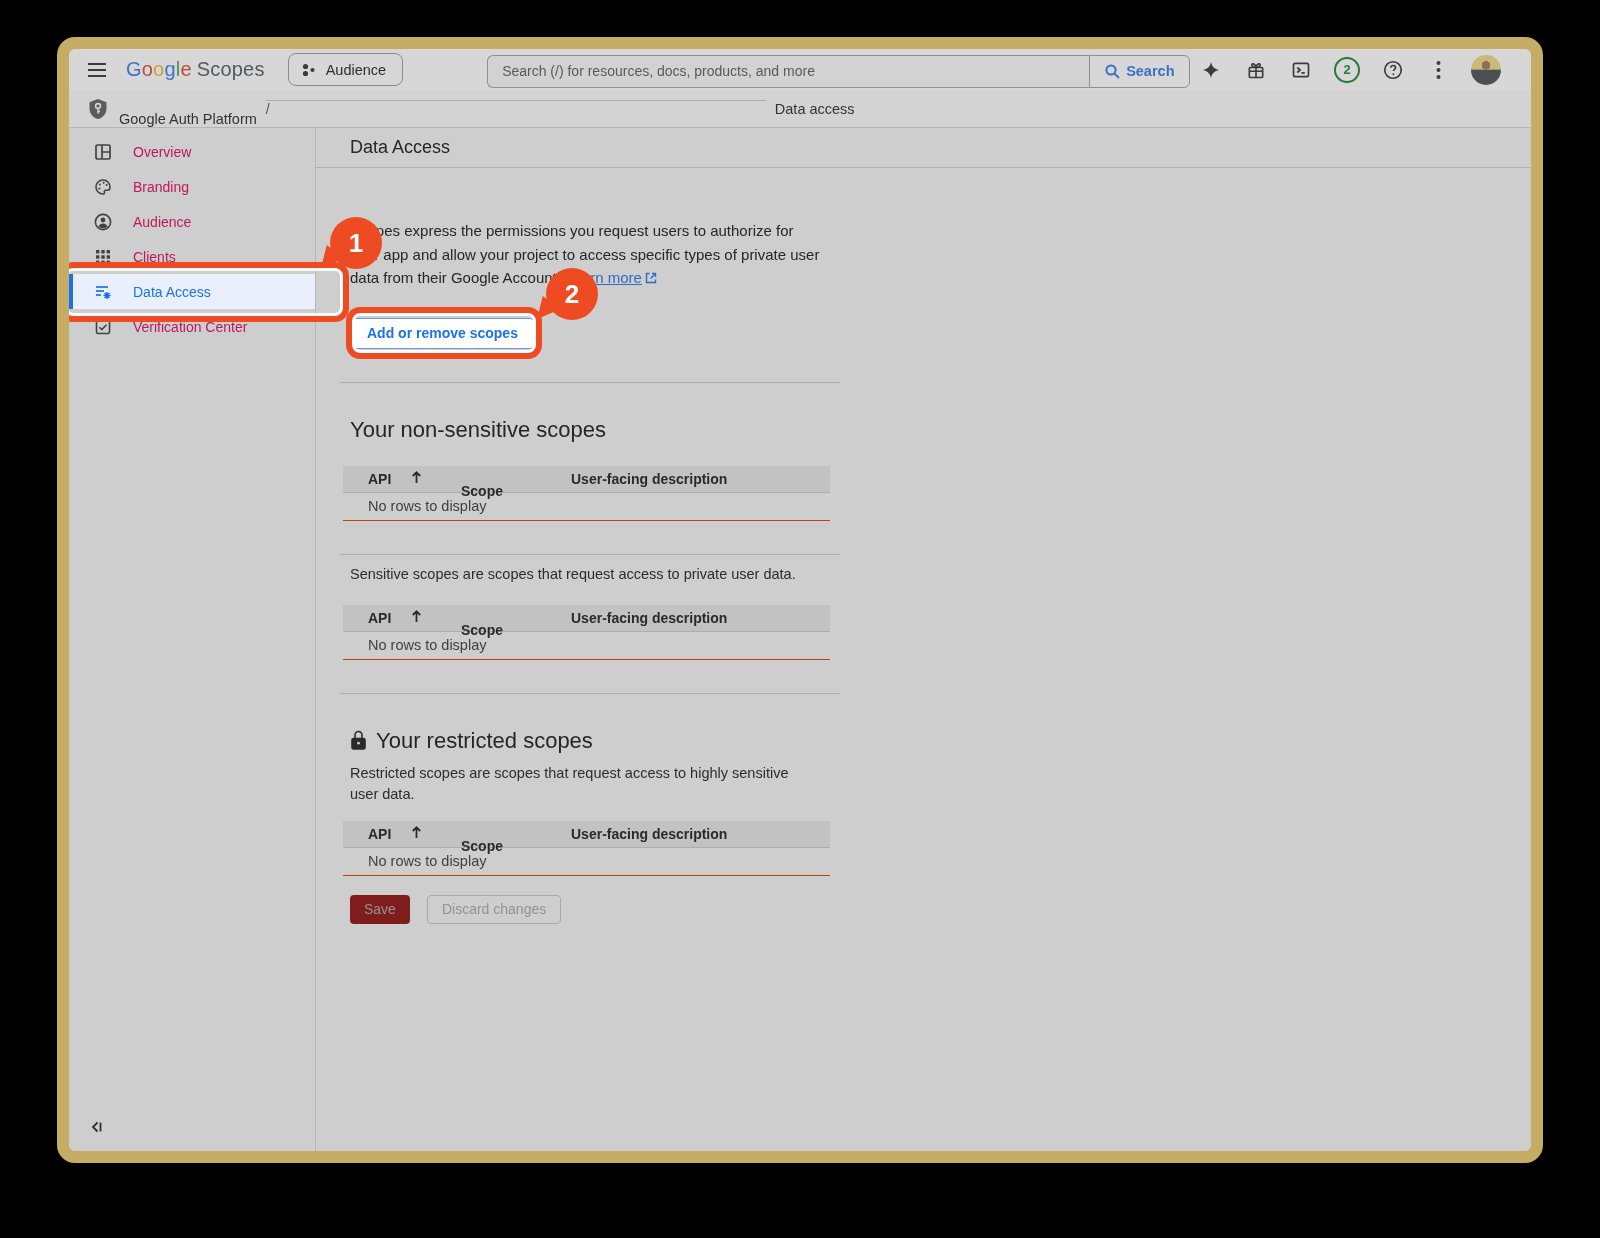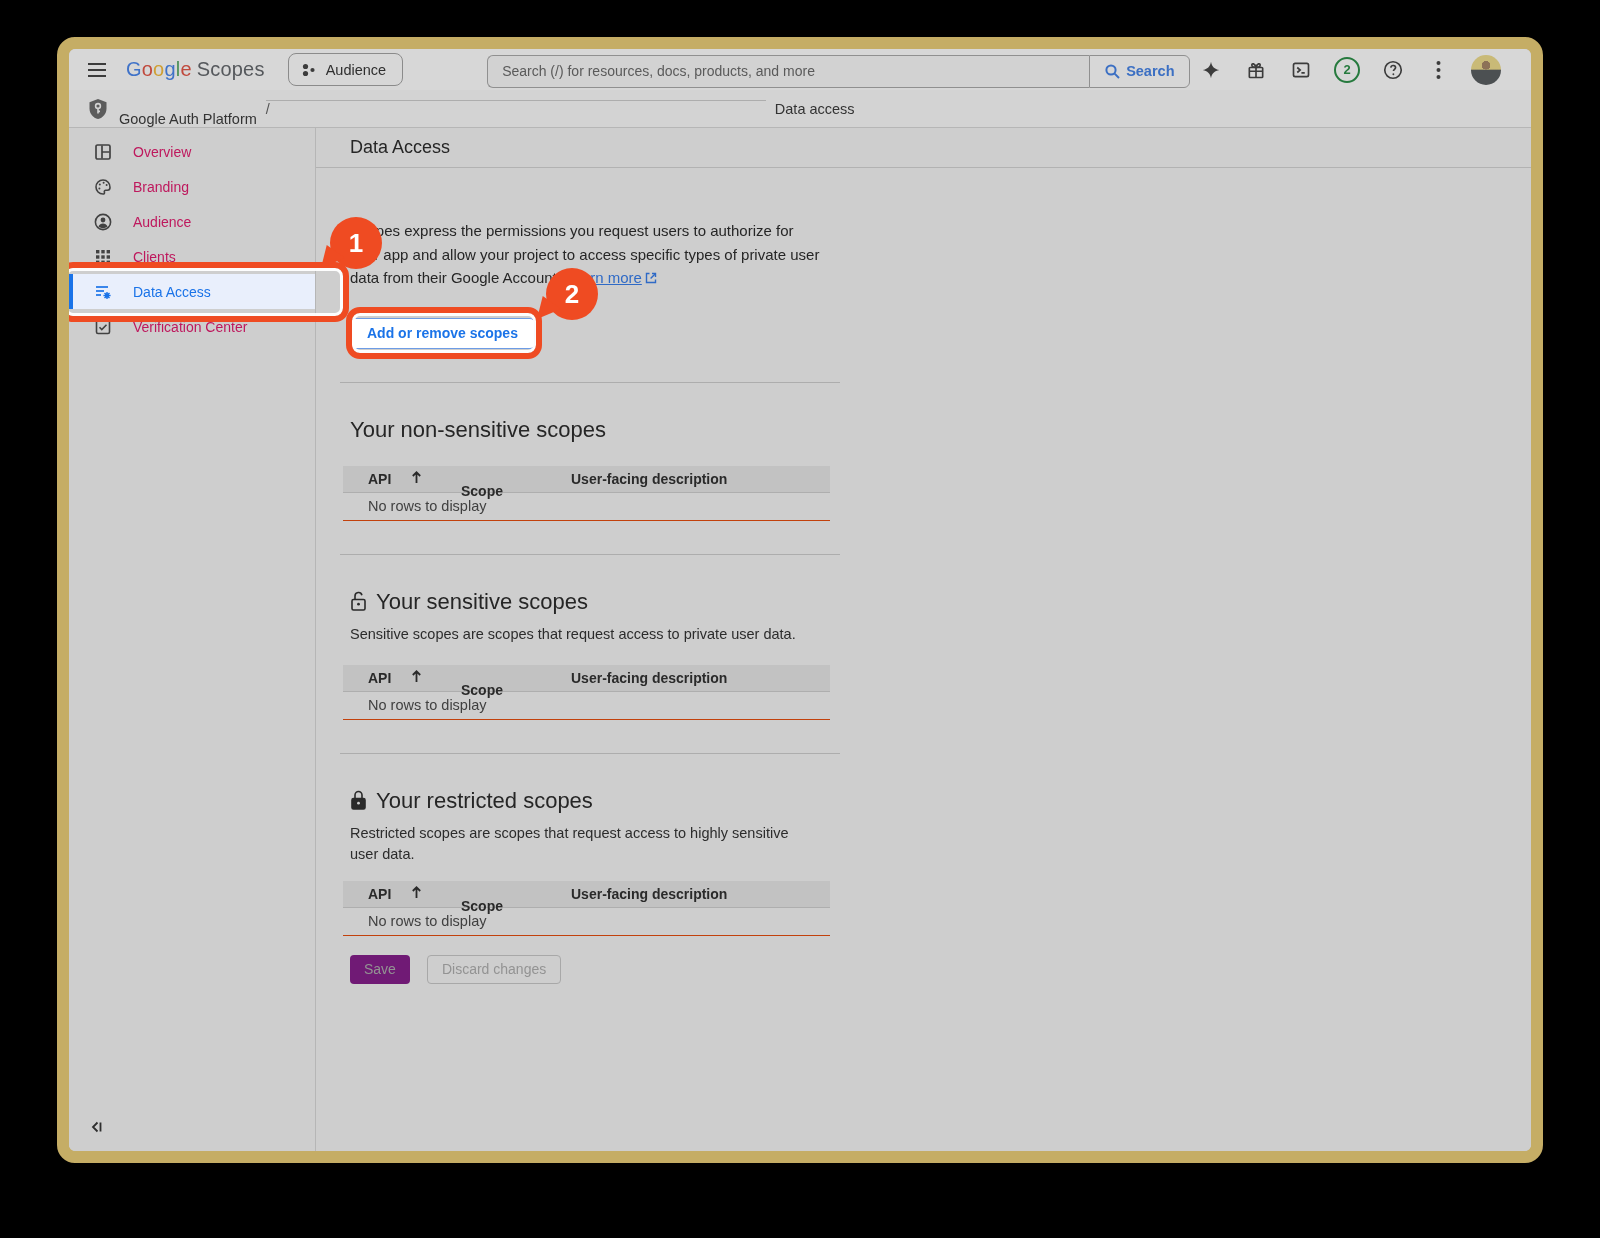--- a/index.html
+++ b/index.html
@@ -89,21 +89,21 @@
   .scope-desc { margin-top:9px; font-size:14.5px; color:#2c2c2c; max-width:462px; line-height:21px; }
   .scopes-table { width:487px; margin-left:-7px; margin-top:23px; }
   .thead { height:27px; background:#c2c2c2; display:flex; align-items:center; font-size:14px; font-weight:700; color:#2a2a2a; border-bottom:1px solid #aeaeae; }
   .th1 { width:118px; padding-left:25px; display:flex; gap:20px; }
   .th2 { width:110px;margin-top:24px; }
   .th3 { flex:1; }
   .trow { height:28px; display:flex; align-items:center; padding-left:25px; font-size:14.5px; color:#404040; border-bottom:1px solid #c2410c; }
   .sec2 .scopes-table, .sec3 .scopes-table { margin-top:20px; }
   .sec3 .scopes-table { margin-top:16px; }
   .actions { margin-top:19px; display:flex; gap:17px; }
-  .save-btn { height:29px; padding:0 14px; background:#701a75; border:none; border-radius:4px; color:#939393; font-size:14px; font-family:inherit; }
+  .save-btn { height:29px; padding:0 14px; background:#7f1d1d; border:none; border-radius:4px; color:#939393; font-size:14px; font-family:inherit; }
   .discard-btn { height:29px; padding:0 14px; background:transparent; border:1px solid #a8a8a8; border-radius:4px; color:#939393; font-size:14px; font-family:inherit; }
 
   
   .ann-rect {
     position:absolute; border:6px solid #ef4b22; border-radius:14px;
     box-shadow: inset 0 0 0 3px rgba(255,255,255,.95); pointer-events:none; z-index:40;
   }
   .ann-rect.one { left:-10px; top:213px; width:290px; height:60px; }
   .ann-rect.two { left:277px; top:258px; width:196px; height:52px; }
   .balloon {
@@ -330,30 +330,20 @@
                 <span class="th3">User-facing description</span>
               </div>
               <div class="trow">No rows to display</div>
             </div>
           </section>
 
           <hr class="sep">
 
           
           <section class="sec2">
-            <h2 class="scope-h">
-              <span>
-                <svg width="17" height="21" viewBox="0 0 17 21" fill="none" stroke="#2a2a2a" stroke-width="1.6">
-                  <rect x="2" y="8.5" width="13" height="10.5" rx="1.5"></rect>
-                  <path d="M5 8.5V5a3.5 3.5 0 016.9-.8"></path>
-                  <circle cx="8.5" cy="13.2" r="1.4" fill="#2a2a2a" stroke="none"></circle>
-                </svg>
-              </span>
-              <span>Your sensitive scopes</span>
-            </h2>
             <p class="scope-desc">Sensitive scopes are scopes that request access to private user data.</p>
             <div class="scopes-table">
               <div class="thead">
                 <span class="th1">
                     <span>API</span>
                     <svg width="11" height="13" viewBox="0 0 11 13" fill="none" stroke="#2a2a2a" stroke-width="1.8">
                       <path d="M5.5 12V1.5M1.8 5L5.5 1.3 9.2 5"></path>
                     </svg>
                   </span>
                 <span class="th2">Scope</span>

